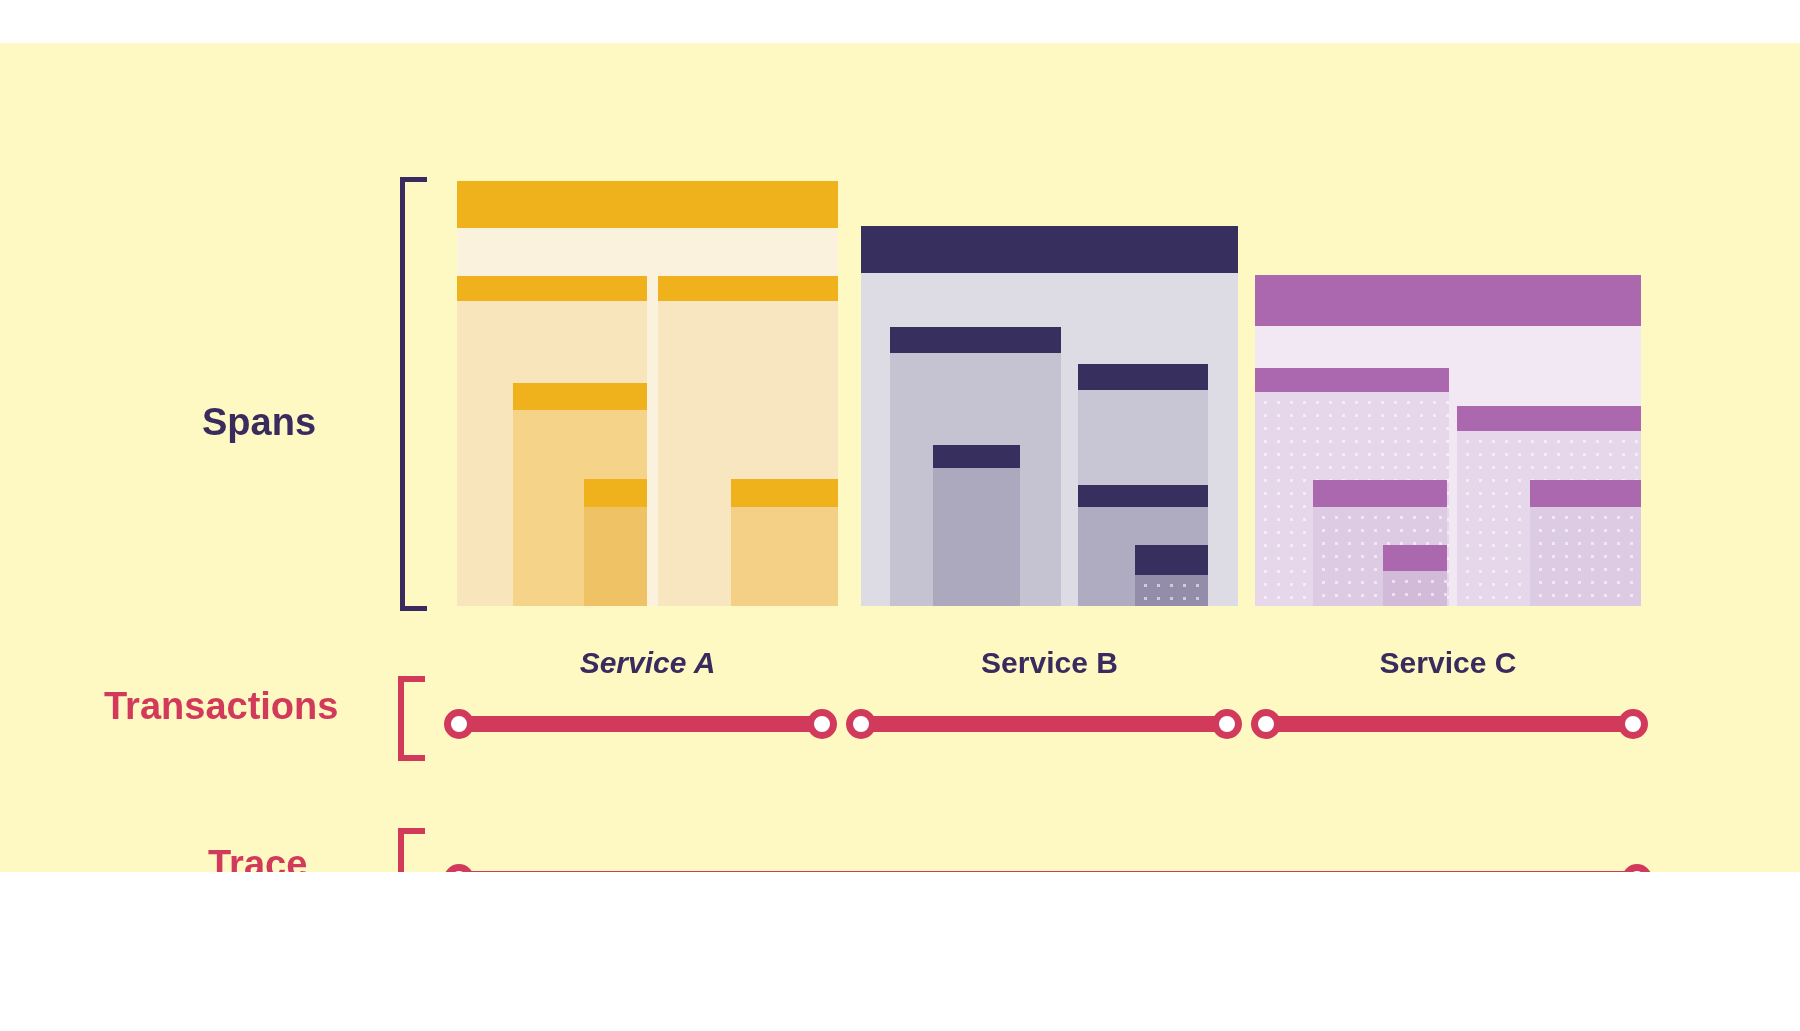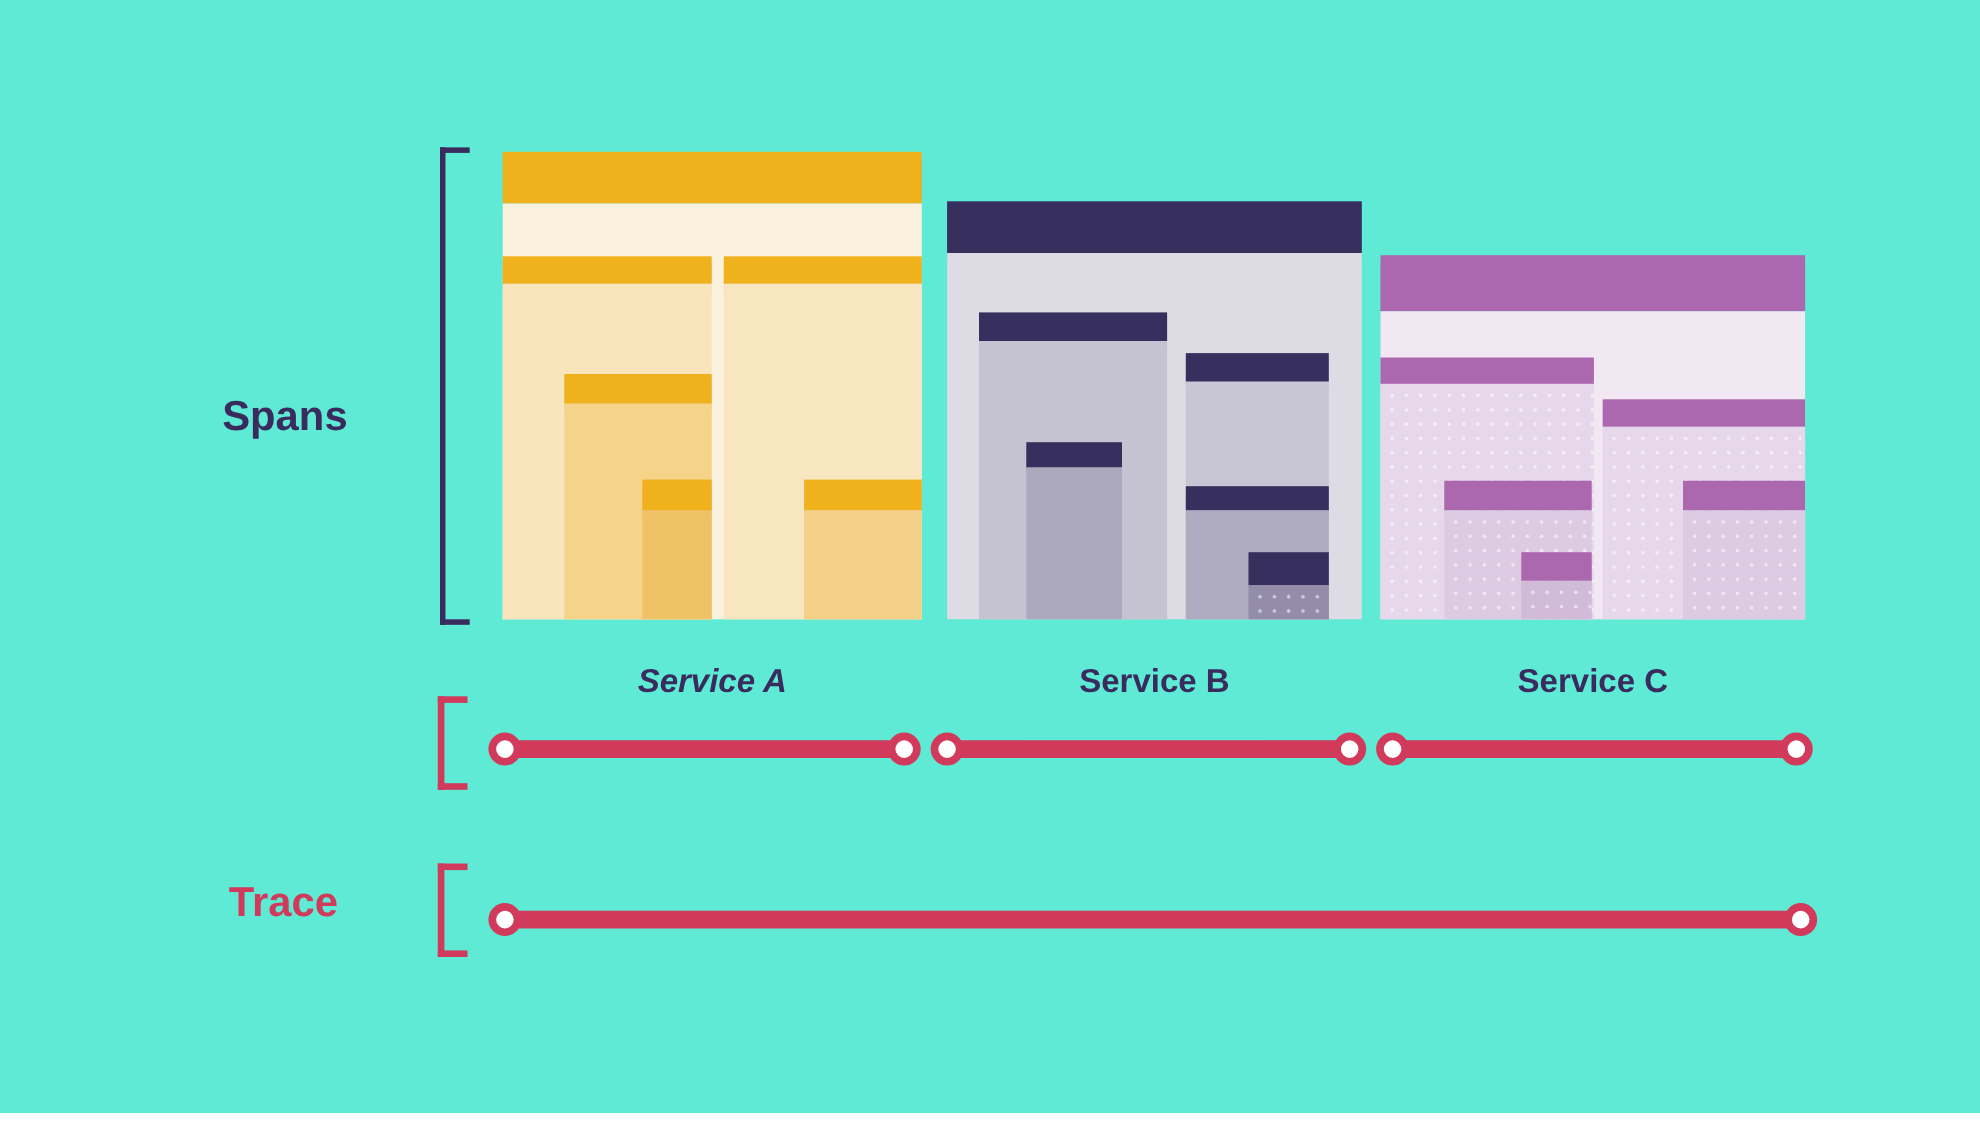--- a/index.html
+++ b/index.html
@@ -1,21 +1,22 @@
 <!DOCTYPE html>
 <html style="--indigo: #392B5E; --red: #D23A5C;"><head>
 <meta charset="utf-8">
 <style>
   html,body { margin:0; padding:0; background:#ffffff; }
   .canvas {
     position:relative;
-    width:1800px; height:1012px;
-    background:#5eead4;
+    width:1800px; height:829px;
+    background:#fef9c3;
     font-family:"Liberation Sans", sans-serif;
     overflow:hidden;
+    margin-top:43px;
   }
   .row-label {
     position:absolute;
     font-weight:bold;
     font-size:38px;
     line-height:1.05;
     white-space:nowrap;
   }
   .c-indigo { color:var(--indigo); }
   .c-red { color:var(--red); }
@@ -71,20 +72,21 @@
     border-radius:50%;
     background:#ffffff;
   }
 </style>
 </head>
 <body>
 
 <div class="canvas">
 
   <div class="row-label c-indigo" style="left:202px; top:360px;">Spans</div>
+  <div class="row-label c-red" style="left:104px; top:644px;">Transactions</div>
   <div class="row-label c-red" style="left:208px; top:802px;">Trace</div>
 
   <div class="bracket indigo-b" style="left:400px; top:134px; height:434px;"></div>
   <div class="bracket red-b" style="left:398px; top:633px; height:85px;"></div>
   <div class="bracket red-b" style="left:398px; top:785px; height:85px;"></div>
 
   <div id="charts">
       <div class="chart" style="left: 457px; top: 138px; width: 381px; height: 425px;">
         <div class="span" style="left: 0px; top: 0px; width: 381px; height: 425px;">
           <div class="span-header" style="height: 47px; background-color: rgb(239, 178, 29);"></div>

